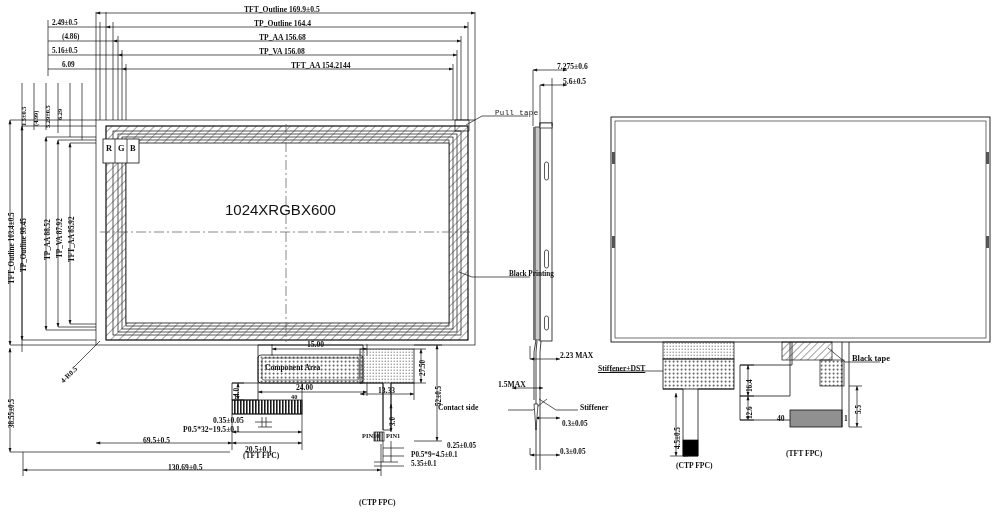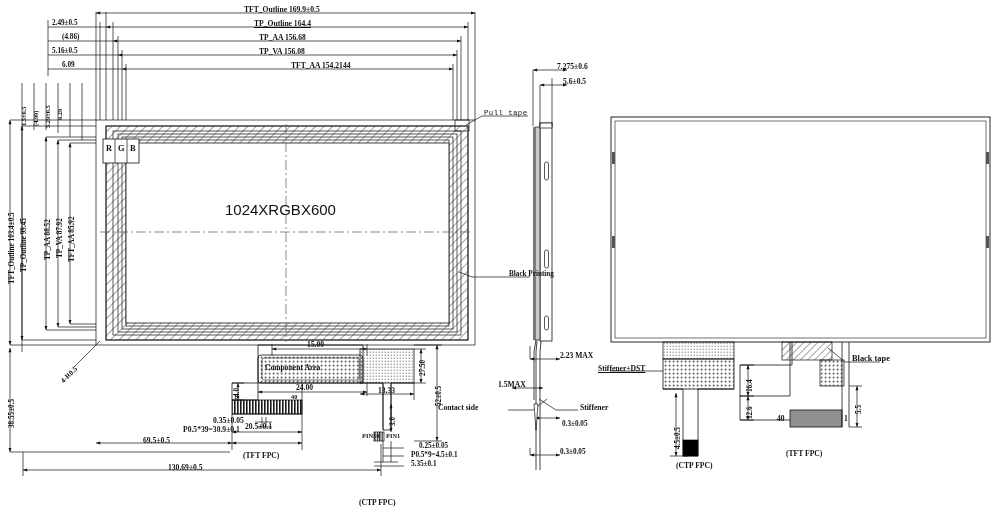--- a/index.html
+++ b/index.html
@@ -8,21 +8,21 @@
   #stage{position:absolute;left:0;top:0;width:1000px;height:412px;}
   svg{position:absolute;left:0;top:0;}
   .lbl{position:absolute;white-space:nowrap;font-family:"Liberation Serif",serif;
        font-weight:bold;color:#111;line-height:1;}
   .s6{font-size:6.4px;}
   .s7{font-size:7.2px;}
   .s75{font-size:7.6px;}
   .s8{font-size:8.4px;}
   .big{font-size:15px;font-family:"Liberation Sans",sans-serif;font-weight:normal;}
   .rot{transform-origin:0 0;transform:rotate(-90deg);}
-  .mono{font-family:"Liberation Mono",monospace;font-weight:normal;font-size:7.4px;letter-spacing:.4px;}
+  .mono{font-family:"Liberation Mono",monospace;font-weight:normal;font-size:7.4px;letter-spacing:.4px;margin-left:11px;}
 </style>
 </head>
 <body>
 
 <div id="stage">
 
 <svg width="1000" height="526" viewBox="0 0 1000 526">
   <defs>
     <pattern id="hatch45" width="6" height="6" patternTransform="rotate(45)" patternUnits="userSpaceOnUse">
       <line x1="0" y1="0" x2="0" y2="6" stroke="#333" stroke-width="1.1"></line>
@@ -271,21 +271,21 @@
     <line x1="740" y1="396" x2="754" y2="396"></line>
     <line x1="740" y1="420" x2="754" y2="420"></line>
 
     <line x1="857" y1="386" x2="857" y2="427" marker-start="url(#ahs)" marker-end="url(#ah)"></line>
     <line x1="849" y1="386" x2="862" y2="386"></line>
     <line x1="849" y1="427" x2="862" y2="427"></line>
   </g>
 </svg>
 
 <div class="lbl s75" style="left:244px;top:6px;">TFT_Outline 169.9±0.5</div>
-<div class="lbl s75" style="left:254px;top:20px;text-decoration:underline;">TP_Outline 164.4</div>
+<div class="lbl s75" style="left:254px;top:20px;">TP_Outline 164.4</div>
 <div class="lbl s75" style="left:259px;top:34px;">TP_AA 156.68</div>
 <div class="lbl s75" style="left:259px;top:48px;">TP_VA 156.08</div>
 <div class="lbl s75" style="left:255px;top:62px;margin-left:36px;">TFT_AA 154.2144</div>
 
 <div class="lbl s7" style="left:52px;top:20px;">2.49±0.5</div>
 <div class="lbl s7" style="left:62px;top:34px;">(4.86)</div>
 <div class="lbl s7" style="left:52px;top:48px;">5.16±0.5</div>
 <div class="lbl s7" style="left:62px;top:62px;">6.09</div>
 
 <div class="lbl s6 rot" style="left:21px;top:126px;">1.5±0.5</div>
@@ -310,29 +310,29 @@
 <div class="lbl s7" style="left:473px;top:271px;padding-left:36px;">Black Printing</div>
 <div class="lbl s7" style="transform-origin:0 0;transform:rotate(-45deg);left:60px;top:380px;">4-R0.5</div>
 <div class="lbl s75" style="left:265px;top:364px;">Component Area</div>
 
 <div class="lbl s75" style="left:307px;top:341px;">15.00</div>
 <div class="lbl s75" style="left:296px;top:384px;">24.00</div>
 <div class="lbl s7 rot" style="left:234px;top:397px;">4.0</div>
 <div class="lbl s6" style="left:234px;top:394px;">1</div>
 <div class="lbl s6" style="left:291px;top:394px;">40</div>
 <div class="lbl s75" style="left:213px;top:417px;">0.35±0.05</div>
-<div class="lbl s75" style="left:183px;top:426px;">P0.5*39=30.9±0.1</div>
+<div class="lbl s75" style="left:183px;top:426px;">P0.5*32=19.5±0.1</div>
 <div class="lbl s75" style="left:143px;top:437px;">69.5±0.5</div>
-<div class="lbl s75" style="left:245px;top:423px;text-align:center;">20.5±0.1</div>
+<div class="lbl s75" style="left:245px;top:446px;text-align:center;">20.5±0.1</div>
 <div class="lbl s75" style="left:168px;top:464px;">130.69±0.5</div>
 <div class="lbl s7 rot" style="left:420px;top:376px;">27.50</div>
 <div class="lbl s7 rot" style="left:436px;top:406px;">52±0.5</div>
 <div class="lbl s75" style="left:378px;top:387px;">13.33</div>
 <div class="lbl s7 rot" style="left:390px;top:426px;">3.0</div>
-<div class="lbl s7" style="left:396px;top:443px;padding-left:23px;">0.25±0.05</div>
+<div class="lbl s7" style="left:424px;top:443px;padding-left:23px;">0.25±0.05</div>
 <div class="lbl s7" style="left:411px;top:452px;">P0.5*9=4.5±0.1</div>
 <div class="lbl s7" style="left:411px;top:461px;">5.35±0.1</div>
 
 <div class="lbl s6" style="left:362px;top:433px;">PIN10</div>
 <div class="lbl s6" style="left:386px;top:433px;">PIN1</div>
 
 <div class="lbl s75" style="left:243px;top:452px;">(TFT FPC)</div>
 <div class="lbl s75" style="left:359px;top:499px;">(CTP FPC)</div>
 
 <div class="lbl s75" style="left:557px;top:63px;">7.275±0.6</div>

